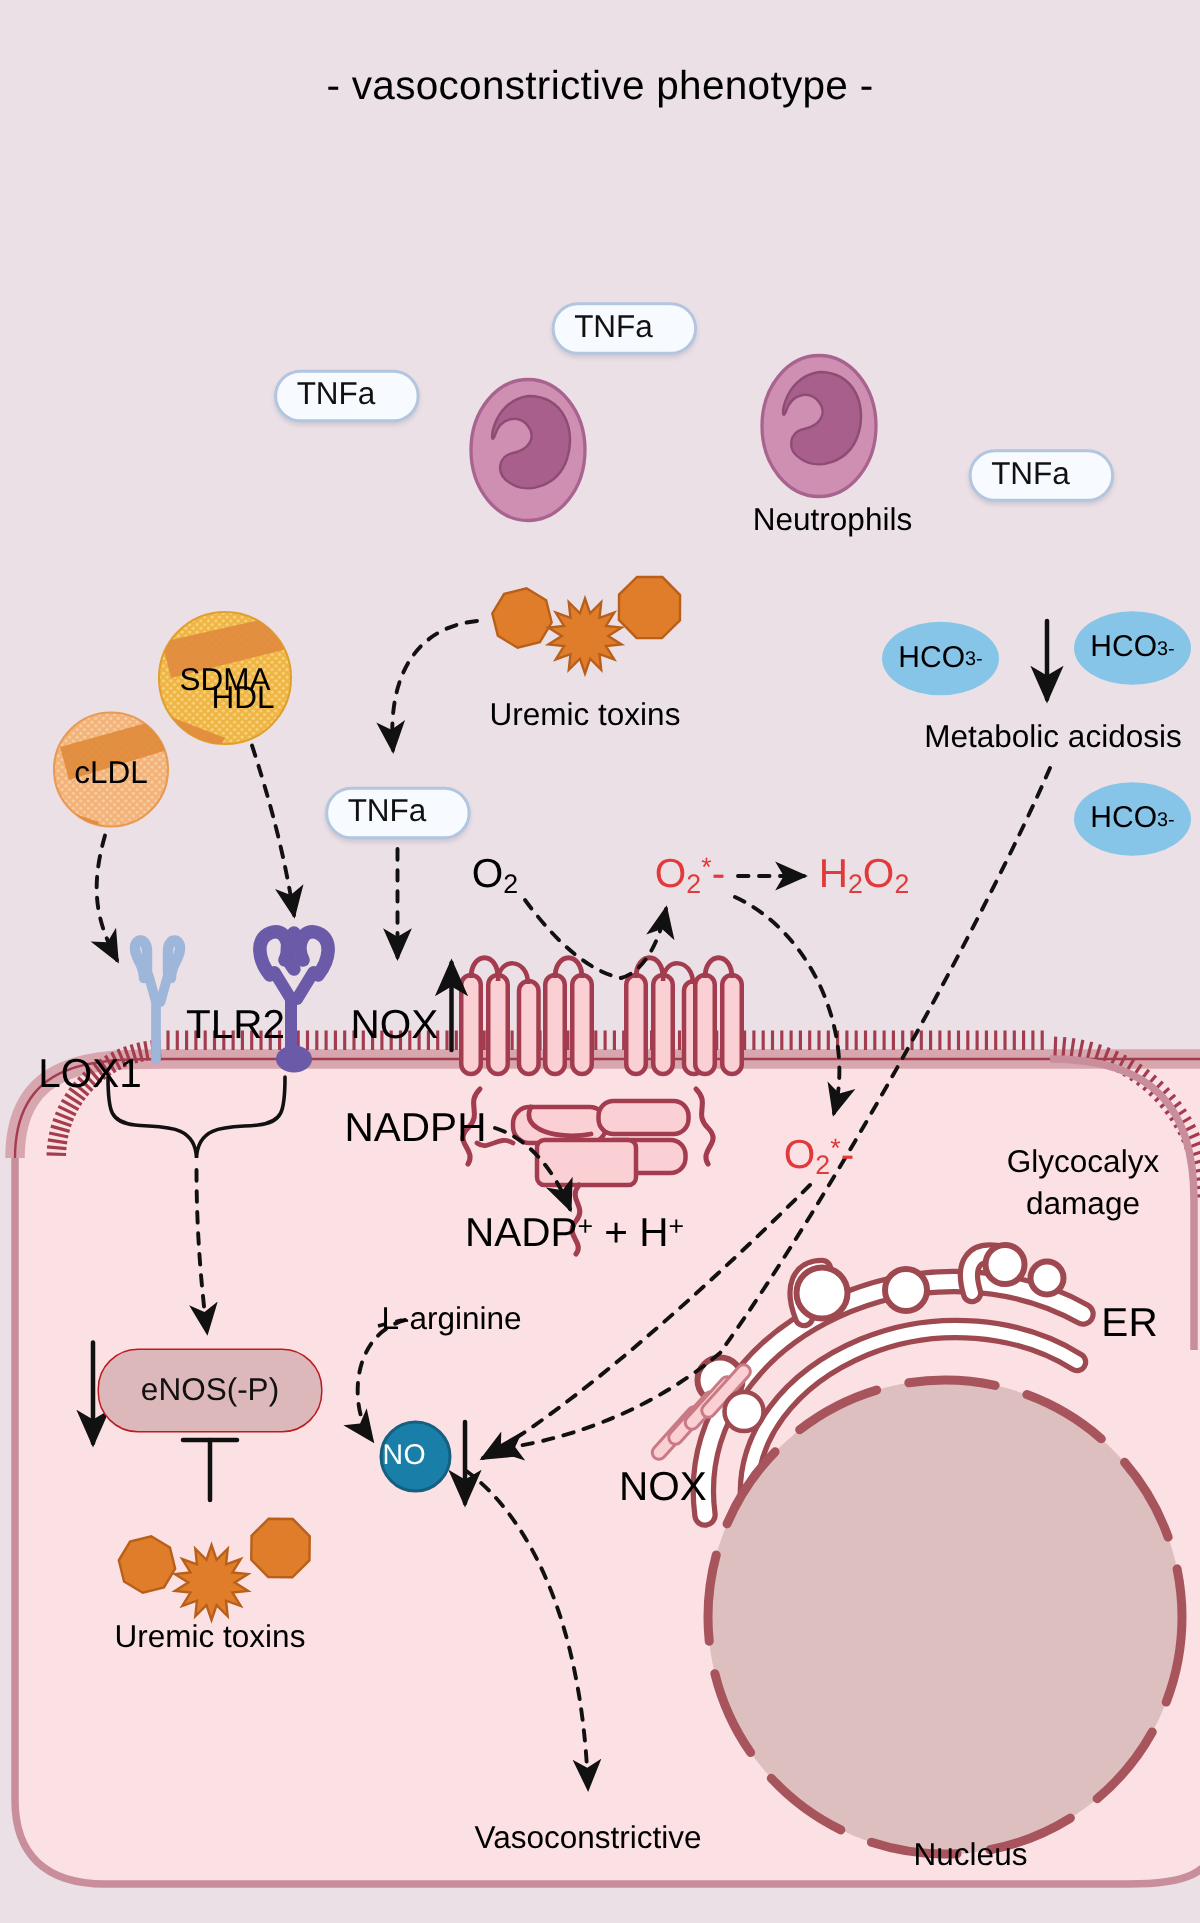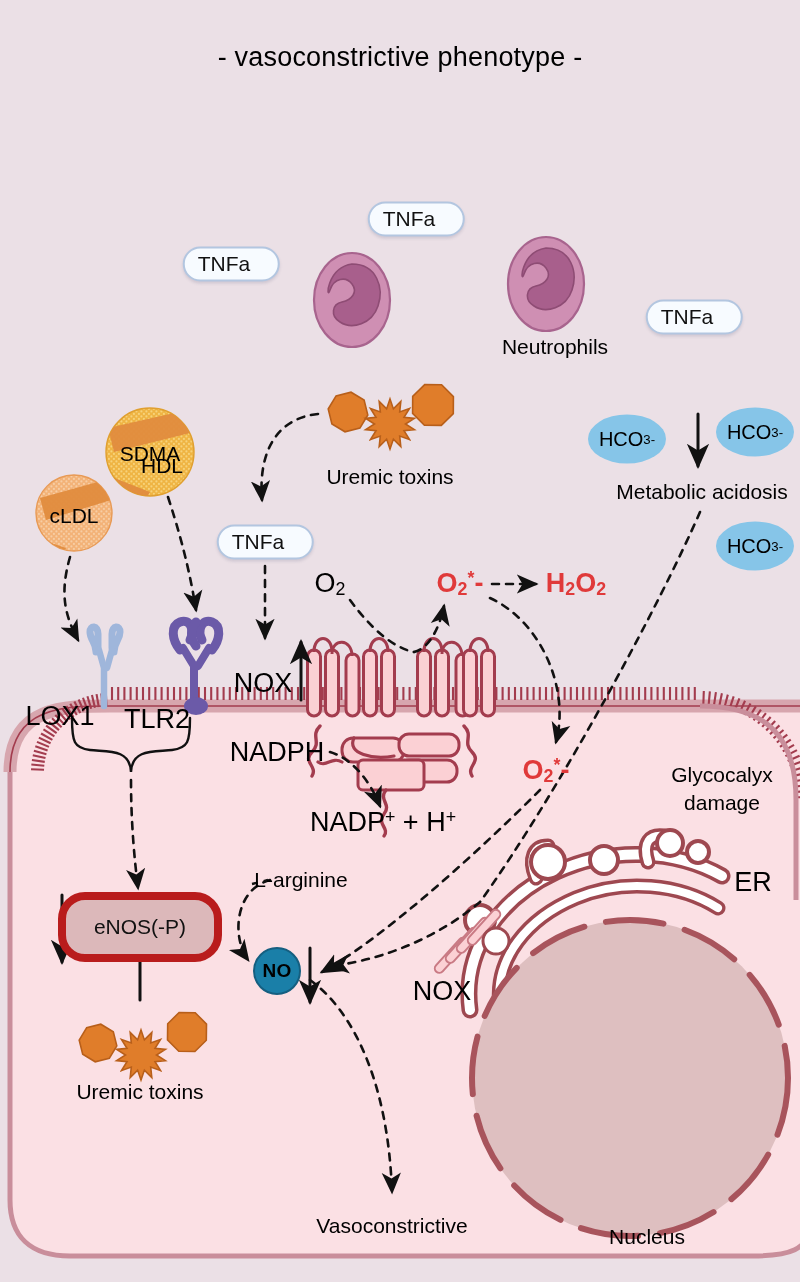--- a/index.html
+++ b/index.html
@@ -11,21 +11,21 @@
     position:relative;
   }
   #stage{position:absolute;left:0;top:0;width:800px;height:1282px;}
   svg#canvas{position:absolute;left:0;top:0;width:800px;height:1282px;}
 
   .lbl{position:absolute;color:#000000;white-space:nowrap;line-height:1.12;}
   .lbl.ctr{transform:translate(-50%,-50%);text-align:center;}
   .title{font-size:27px;letter-spacing:.2px;}
   .big{font-size:27px;}
   .med{font-size:21px;}
-  .red{color:#e03a3a;font-weight:bold;}
+  .red{color:#e03a3a;font-weight:normal;}
   .sub{font-size:.66em;vertical-align:-0.22em;}
   .sup{font-size:.66em;vertical-align:0.42em;}
 
   
   .tnf{
     position:absolute;transform:translate(-50%,-50%);
     background:#f7fbff;border:2.6px solid #b3c6e0;
     border-radius:999px;padding:3px 27px 4px 13px;
     font-size:21px;color:#111;
     box-shadow:0 2px 3px rgba(90,90,120,.18);
@@ -36,28 +36,28 @@
     background:#86c5e8;border-radius:50%;
     width:78px;height:49px;
     display:flex;align-items:center;justify-content:center;
     font-size:20px;color:#000000;
   }
   
   .nocircle{
     position:absolute;transform:translate(-50%,-50%);
     width:44px;height:44px;border-radius:50%;
     background:#1a7fa8;border:2.5px solid #155f80;
-    display:flex;align-items:center;justify-content:center;
-    color:#000000;font-size:19px;font-weight:bold;letter-spacing:.3px;
+    display:flex;align-items:center;
+    color:#ffffff;font-size:19px;font-weight:normal;letter-spacing:.3px;
   }
   
   .enos{
     position:absolute;transform:translate(-50%,-50%);
     width:148px;height:54px;border-radius:27px;
-    background:#dcb8ba;border:8px solid #b91c1c;
+    background:#dcb8ba;border:1px solid #b91c1c;
     display:flex;align-items:center;justify-content:center;
     font-size:21px;color:#111;
   }
 </style>
 </head>
 <body>
 
 <div id="stage">
 
 <svg id="canvas" viewBox="0 0 800 1282">
@@ -471,21 +471,21 @@
       <span class="sup">-</span>
 </div>
 <div class="hco" style="left:755px;top:546px;">
   <span>HCO</span>
       <span class="sub">3</span>
       <span class="sup">-</span>
 </div>
 <div class="lbl ctr med" style="left:702px;top:492px;">Metabolic acidosis</div>
 
 <div class="lbl ctr big" style="left:60px;top:683px;margin-top:33px;">LOX1</div>
-<div class="lbl ctr big" style="left:157px;top:719px;">TLR2</div>
+<div class="lbl ctr big" style="left:157px;top:683px;">TLR2</div>
 <div class="lbl ctr big" style="left:263px;top:683px;">NOX</div>
 <div class="lbl ctr big" style="left:277px;top:752px;">NADPH</div>
 <div class="lbl ctr big" style="left:383px;top:822px;">
   <span>NADP</span><span class="sup">+</span><span> + H</span><span class="sup">+</span>
 </div>
 
 <div class="lbl ctr big red" style="left:546px;top:771px;">
   <span>O</span><span class="sub">2</span><span class="sup">*</span><span>-</span>
 </div>
 

